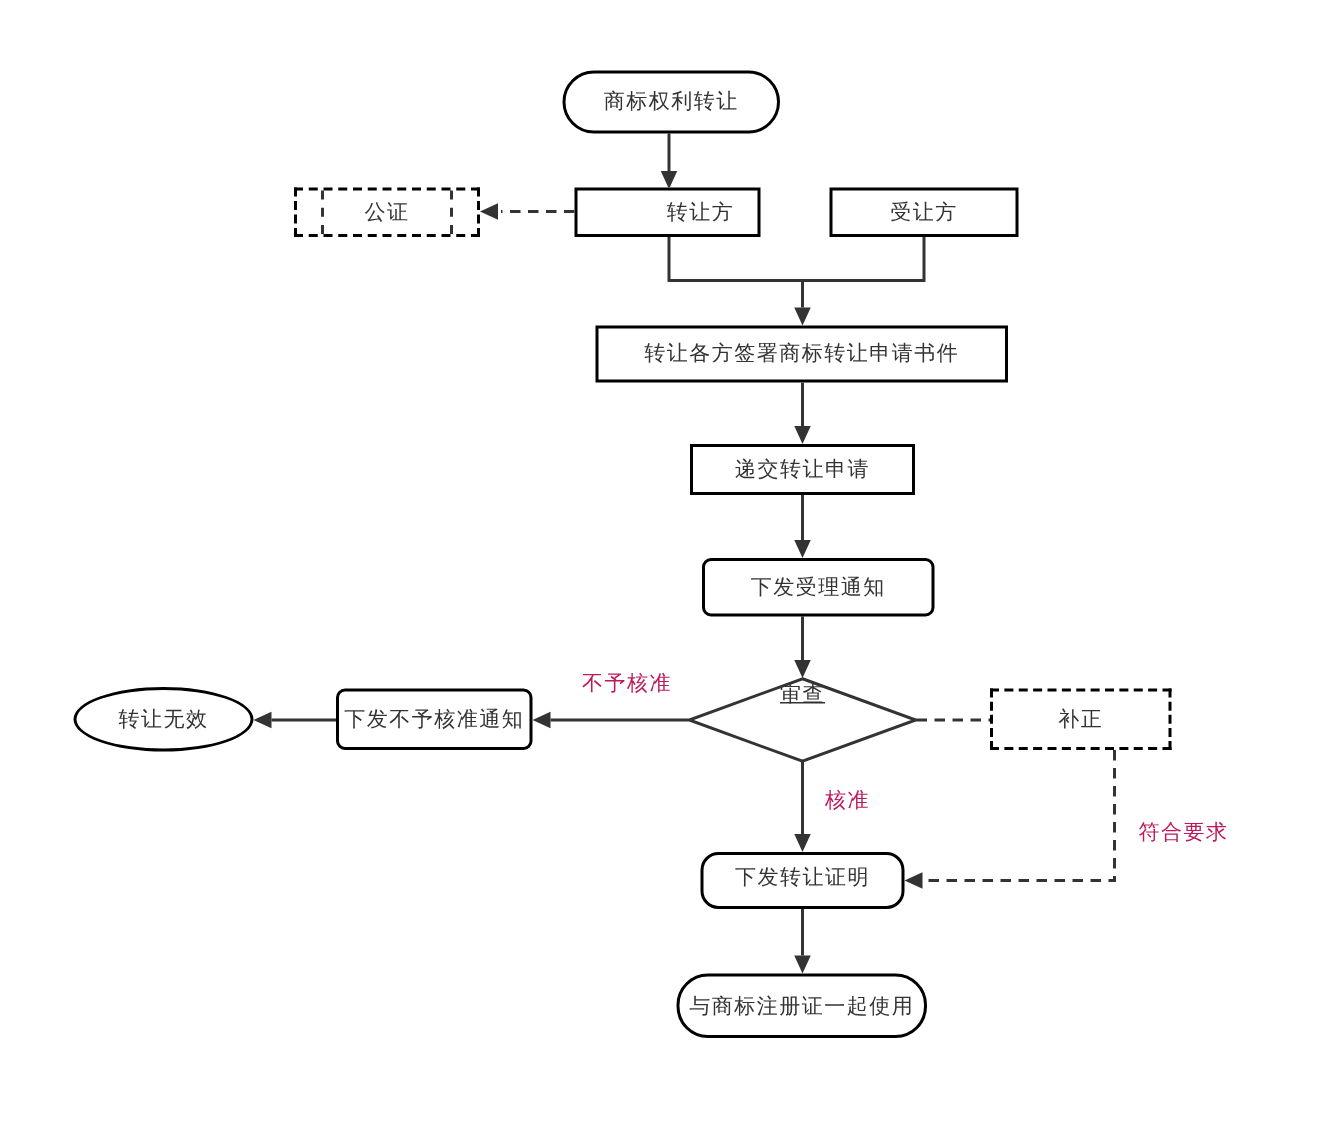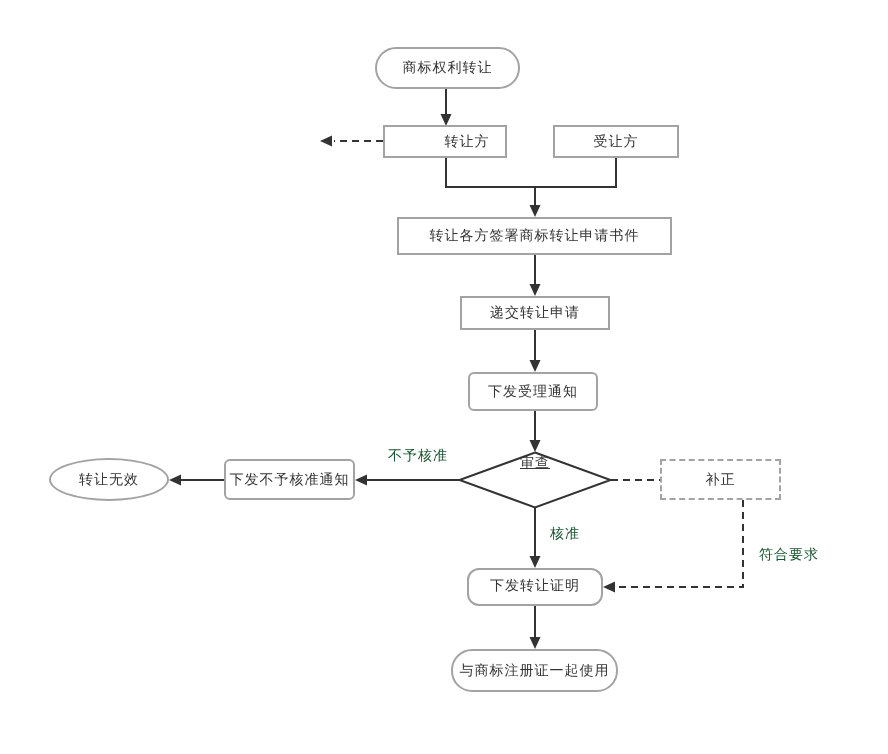--- a/index.html
+++ b/index.html
@@ -9,21 +9,21 @@
     height: 754px;
     background: #ffffff;
     font-family: "Liberation Sans", "DejaVu Sans", sans-serif;
     color: #333333;
     overflow: hidden;
   }
   svg.connectors { position: absolute; left: 0; top: 0; }
   .node {
     position: absolute;
     box-sizing: border-box;
-    border: 2px solid #a3a3a3;
+    border: 2px solid #000000;
     background: #ffffff;
     display: flex;
     align-items: center;
     justify-content: center;
     font-size: 14px;
     letter-spacing: 1px;
     text-align: center;
     line-height: 1.1;
     white-space: nowrap;
   }
@@ -38,21 +38,21 @@
     top: 0; bottom: 0;
     width: 0;
     border-left: 2px dashed #333333;
   }
   .pp-left  { left: 16px; }
   .pp-right { right: 16px; }
   .edge-label {
     position: absolute;
     font-size: 14px;
     letter-spacing: 1px;
-    color: #14532d;
+    color: #be185d;
     white-space: nowrap;
   }
 </style>
 </head>
 <body>
 
 <div class="canvas">
 
   <svg class="connectors" width="888" height="754" viewBox="0 0 888 754" fill="none" stroke="#333333" stroke-width="2">
 
@@ -93,38 +93,43 @@
     <path d="M743 500 V587 H617" stroke-dasharray="7 5"></path>
     <path d="M603 587 l12 -5.5 v11 z" fill="#333333" stroke="none"></path>
 
     <polygon points="535,452.5 610.5,480 535,507.5 459.5,480" fill="#ffffff" stroke="#333333" stroke-width="2"></polygon>
   </svg>
 
   <div class="node stadium" style="left:375px; top:47px; width:145px; height:42px;">
     <span>商标权利转让</span>
   </div>
 
+  <div class="node dashed" style="left:196px; top:125px; width:124px; height:33px;">
+    <span class="pp-line pp-left"></span>
+    <span class="pp-line pp-right"></span>
+    <span>公证</span>
+  </div>
 
   <div class="node" style="left:383px; top:125px; width:124px; height:33px;padding-left:44px;">
     <span>转让方</span>
   </div>
 
   <div class="node" style="left:553px; top:125px; width:126px; height:33px;">
     <span>受让方</span>
   </div>
 
   <div class="node" style="left:397px; top:217px; width:275px; height:38px;align-items:center;">
     <span>转让各方签署商标转让申请书件</span>
   </div>
 
   <div class="node" style="left:460px; top:296px; width:150px; height:34px;">
     <span>递交转让申请</span>
   </div>
 
-  <div class="node rounded6" style="left:468px; top:372px; width:130px; height:39px;">
+  <div class="node rounded6" style="left:468px; top:372px; width:155px; height:39px;">
     <span>下发受理通知</span>
   </div>
 
   <div class="node no-border" style="left:460px; top:436px; width:150px; height:54px;text-decoration:underline;">
     <span>审查</span>
   </div>
 
   <div class="node ellipse" style="left:49px; top:458px; width:120px; height:43px;">
     <span>转让无效</span>
   </div>

